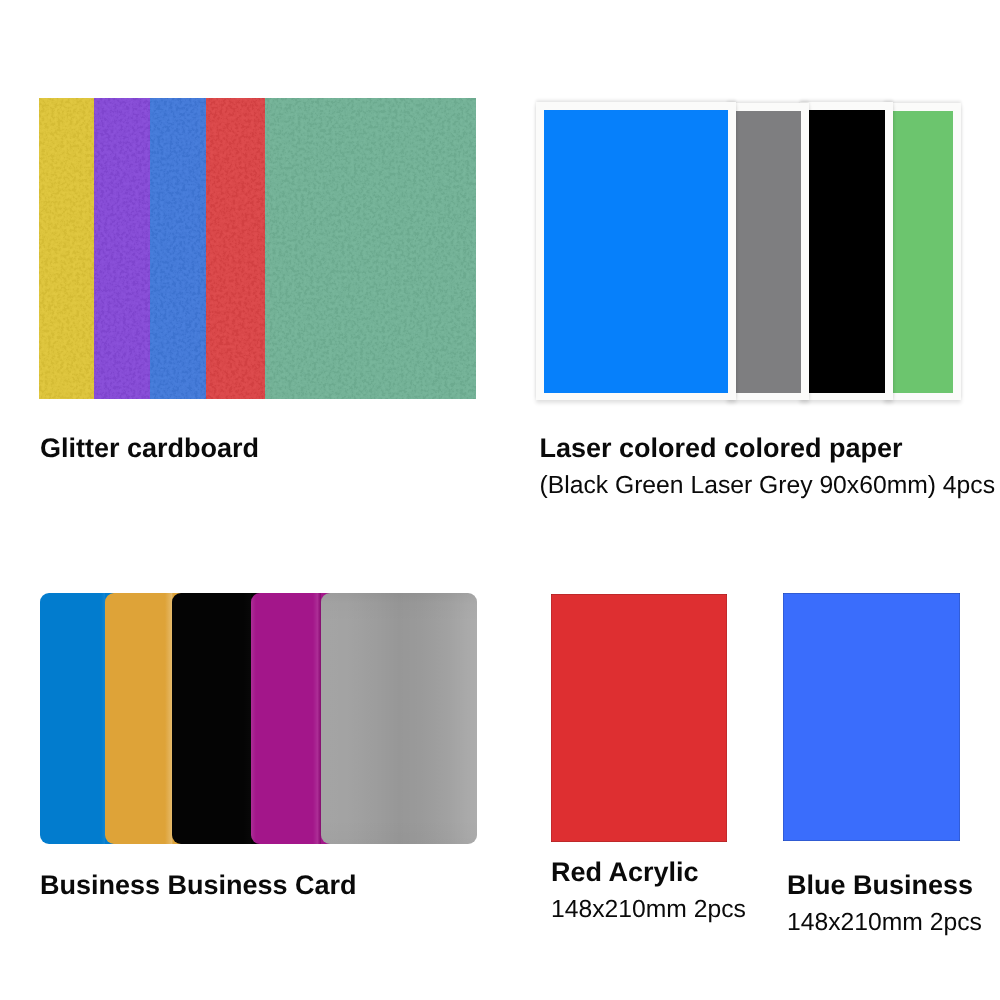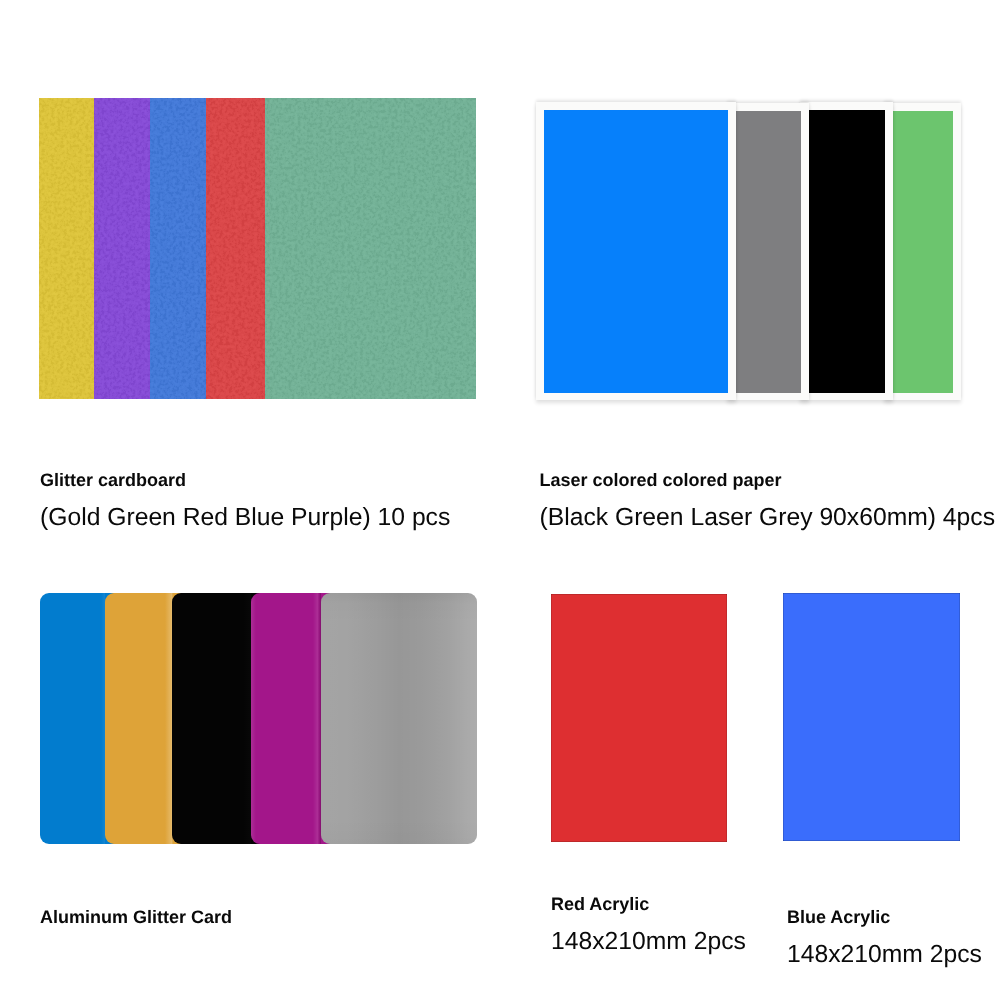--- a/index.html
+++ b/index.html
@@ -83,21 +83,21 @@
   
   
   .cap {
     position: absolute;
     color: #0a0a0a;
     white-space: nowrap;
     -webkit-font-smoothing: antialiased;
     will-change: opacity;
     opacity: 0.999;
   }
-  .cap .t1 { font-weight: bold;   font-size: 18px; line-height: 38px; display: block; margin-top: 32px; }
+  .cap .t1 { font-weight: bold;   font-size: 27px; line-height: 38px; display: block; }
   .cap .t2 { font-weight: normal; font-size: 24.7px; line-height: 38px; display: block; }
 </style>
 </head>
 <body>
 
 <div class="panel" id="panel-glitter">
   <div class="stripes">
     <div class="stripe" style="width: 55px; background: rgb(224, 198, 56);"></div>
     <div class="stripe" style="width: 56px; background: rgb(134, 73, 217);"></div>
     <div class="stripe" style="width: 56px; background: rgb(65, 121, 219);"></div>
@@ -114,21 +114,20 @@
         <feFuncG type="linear" slope="3.4" intercept="-1.375"></feFuncG>
         <feFuncB type="linear" slope="3.4" intercept="-1.375"></feFuncB>
         <feFuncA type="linear" slope="0" intercept="1"></feFuncA>
       </feComponentTransfer>
     </filter>
     <rect width="437" height="301" filter="url(#grain)"></rect>
   </svg>
 </div>
 <div class="cap" style="left:40px;top:428.5px">
   <span class="t1">Glitter cardboard</span>
-  <span class="t2">(Gold Green Red Blue Purple) 10 pcs</span>
 </div>
 
 <div class="panel" id="panel-paper">
 
   <div class="sheet" style="left:348px;top:1px;width:77px;height:297px;">
     <div class="inner" style="background:#6cc56e"></div>
   </div>
   <div class="sheet" style="left:264px;top:0px;width:93px;height:298px;">
     <div class="inner" style="background:#000000"></div>
   </div>
@@ -154,26 +153,26 @@
   <div class="card" style="left:211px;width:156px;background:#a3168a;">
     <div class="card-edge-gloss"></div>
   </div>
   <div class="edge-hl" style="left:273.2px;width:8px;background:linear-gradient(90deg,rgba(255,255,255,0) 0%,rgba(255,255,255,0.10) 55%,rgba(0,0,0,0.10) 85%,rgba(0,0,0,0.22) 100%);"></div>
   <div class="card" style="left:281px;width:156px;background:#9f9f9f;">
     <div class="card-brush"></div>
     <div class="card-shade"></div>
   </div>
 </div>
 <div class="cap" style="left:40px;top:865.5px">
-  <span class="t1">Aluminum Glitter Card</span>
+  <span class="t1">Business Business Card</span>
 </div>
 
 <div class="panel" id="acrylic-red" style="background:#de2f31"></div>
 <div class="cap" style="left:551px;top:853px">
   <span class="t1">Red Acrylic</span>
   <span class="t2">148x210mm 2pcs</span>
 </div>
 
 <div class="panel" id="acrylic-blue" style="background:#3a6dfc"></div>
 <div class="cap" style="left:787px;top:865.5px">
-  <span class="t1">Blue Acrylic</span>
+  <span class="t1">Blue Business</span>
   <span class="t2">148x210mm 2pcs</span>
 </div>
 
 </body></html>

